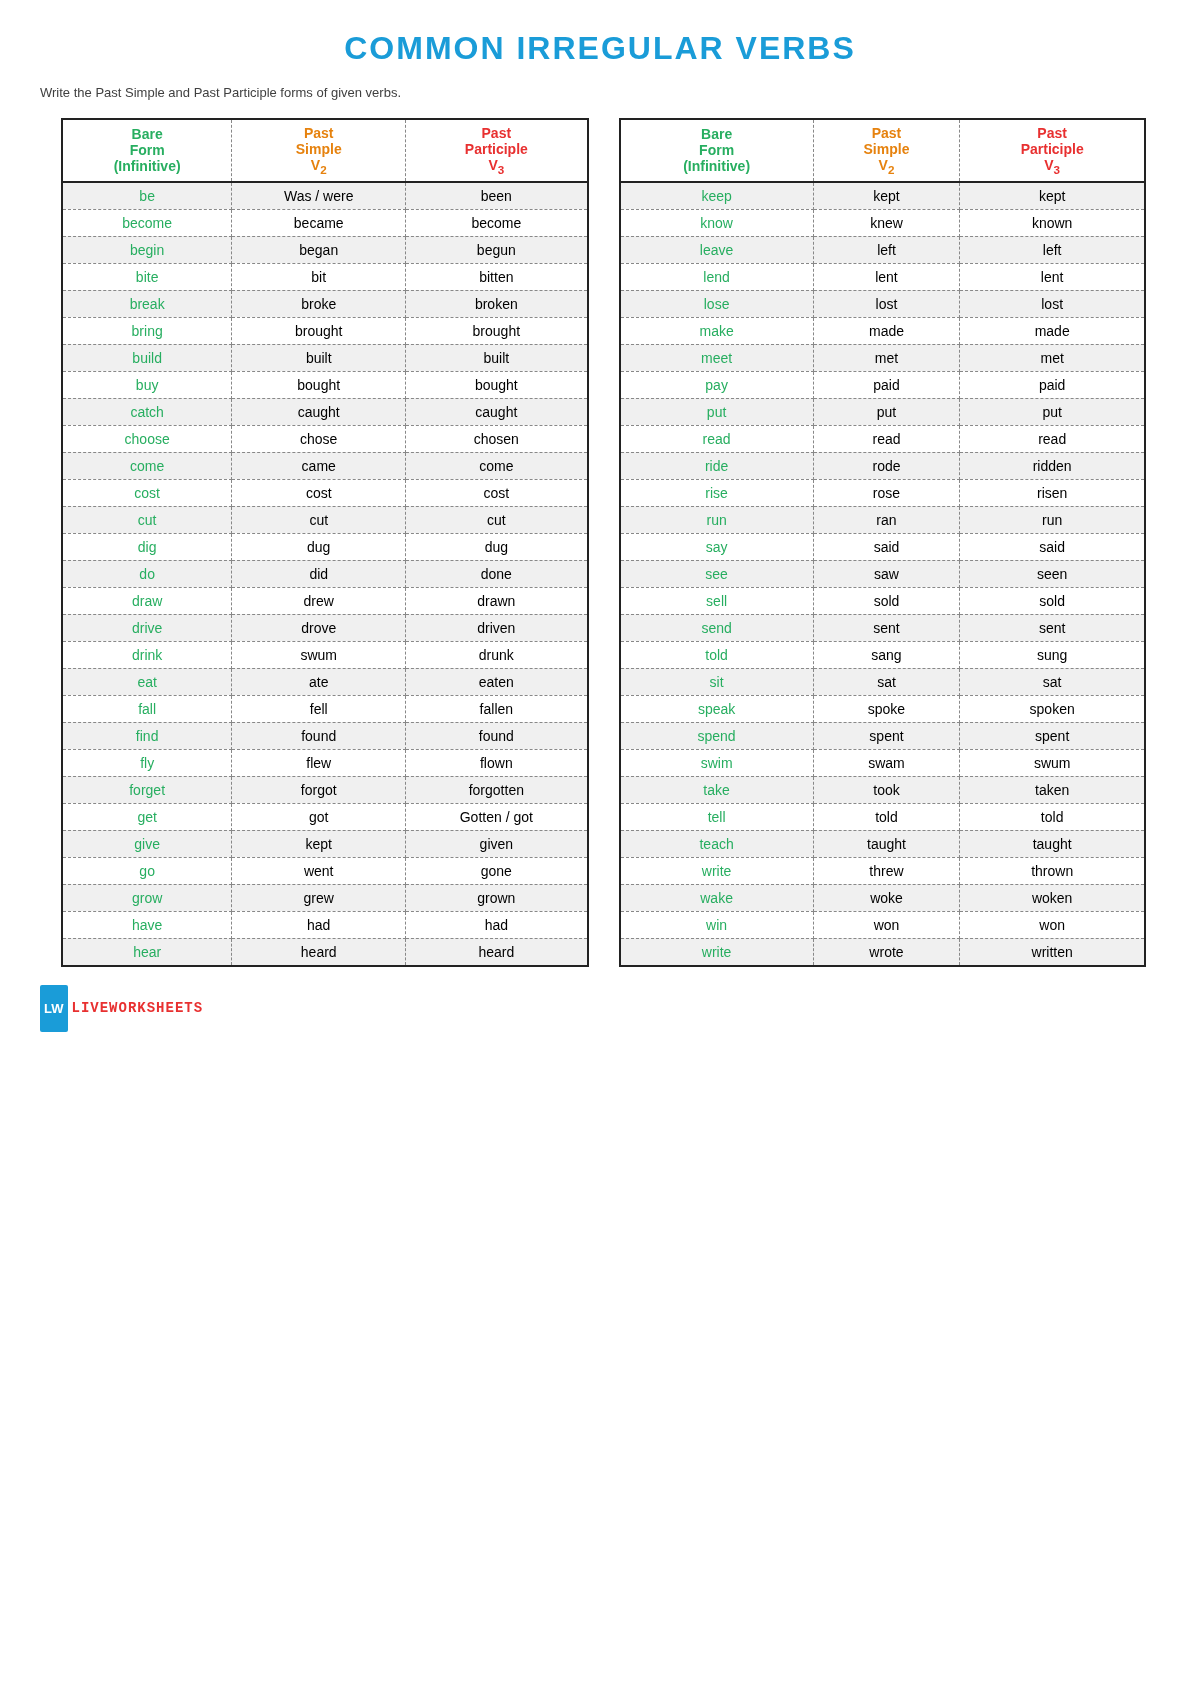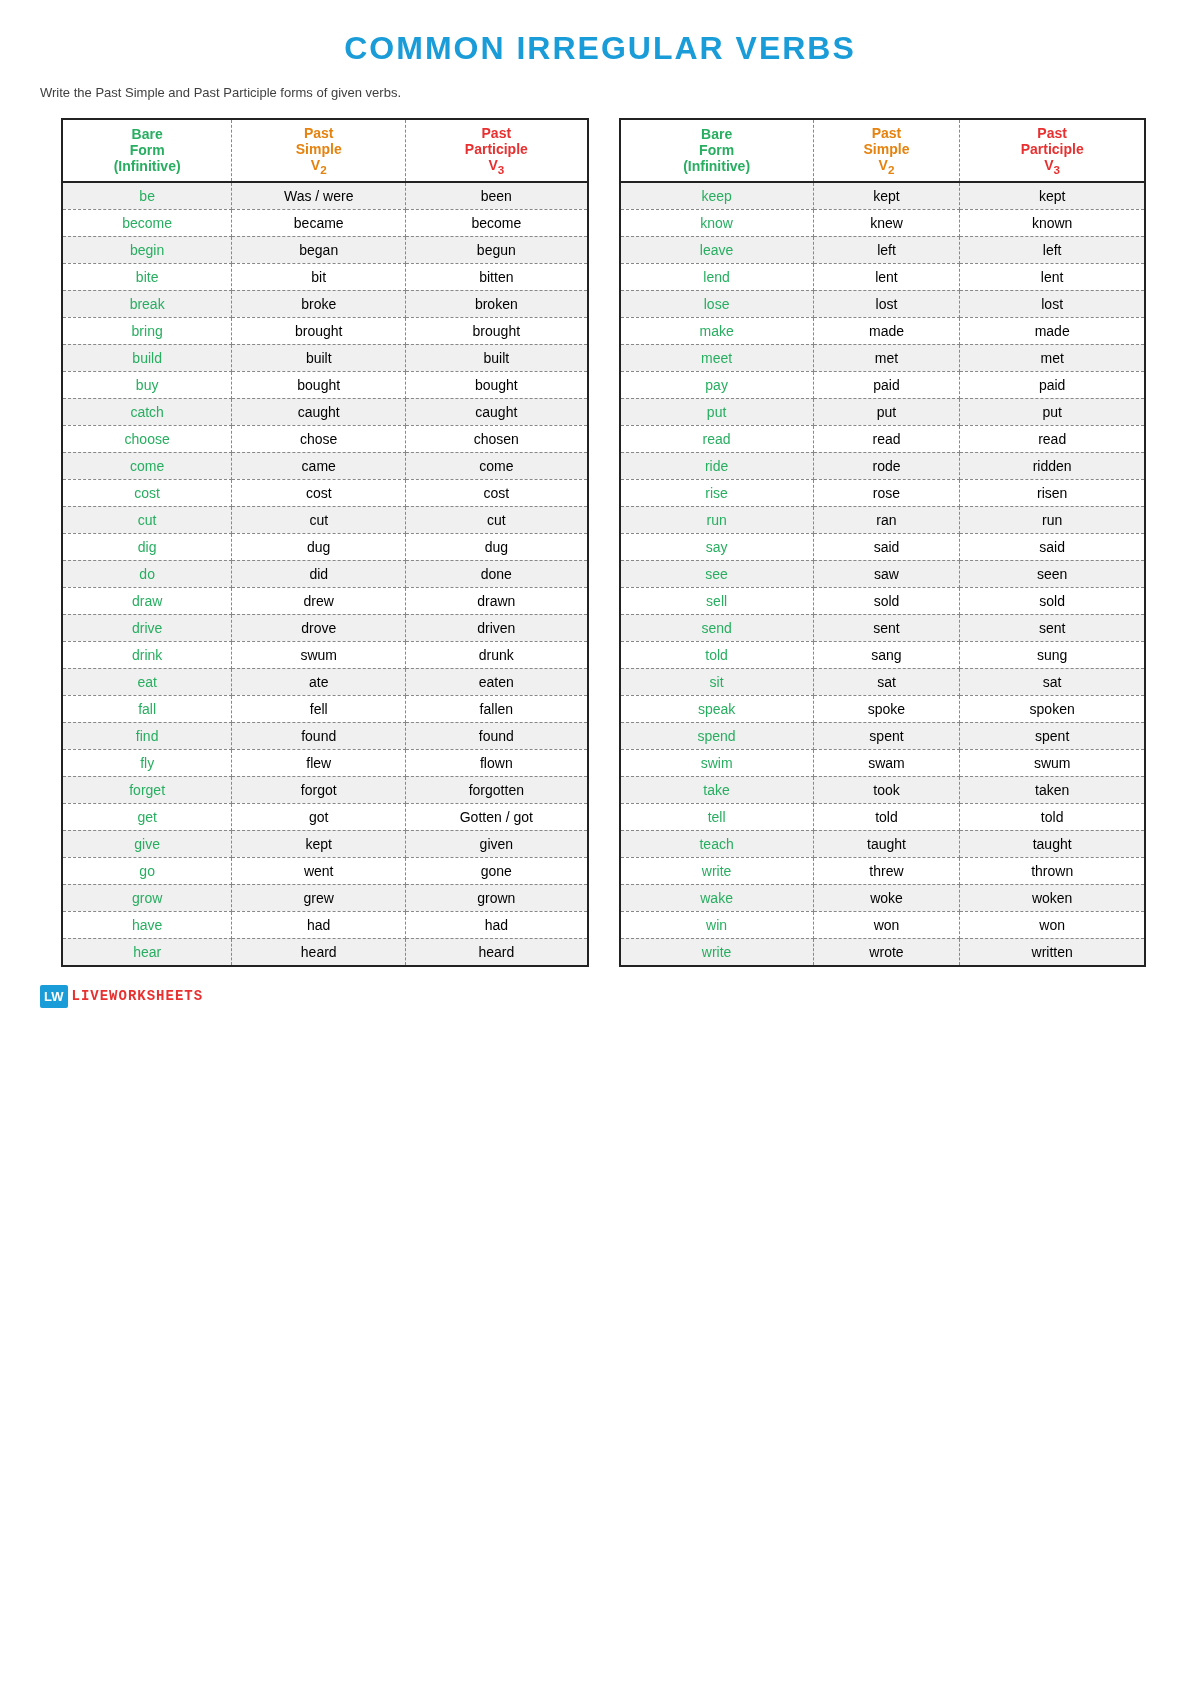--- a/index.html
+++ b/index.html
@@ -61,21 +61,21 @@
     .footer-logo {
       display: flex;
       align-items: center;
       gap: 4px;
     }
     .logo-box {
       background: #1a9cd8;
       color: #fff;
       font-weight: bold;
       font-size: 13px;
-      padding: 4px 4px;
+      padding: 16px 4px;
       border-radius: 2px;
     }
     .footer-text {
       color: #e83030;
       font-weight: bold;
       font-size: 14px;
       letter-spacing: 1px;
       font-family: Liberation Mono, monospace;
     }
   </style>

